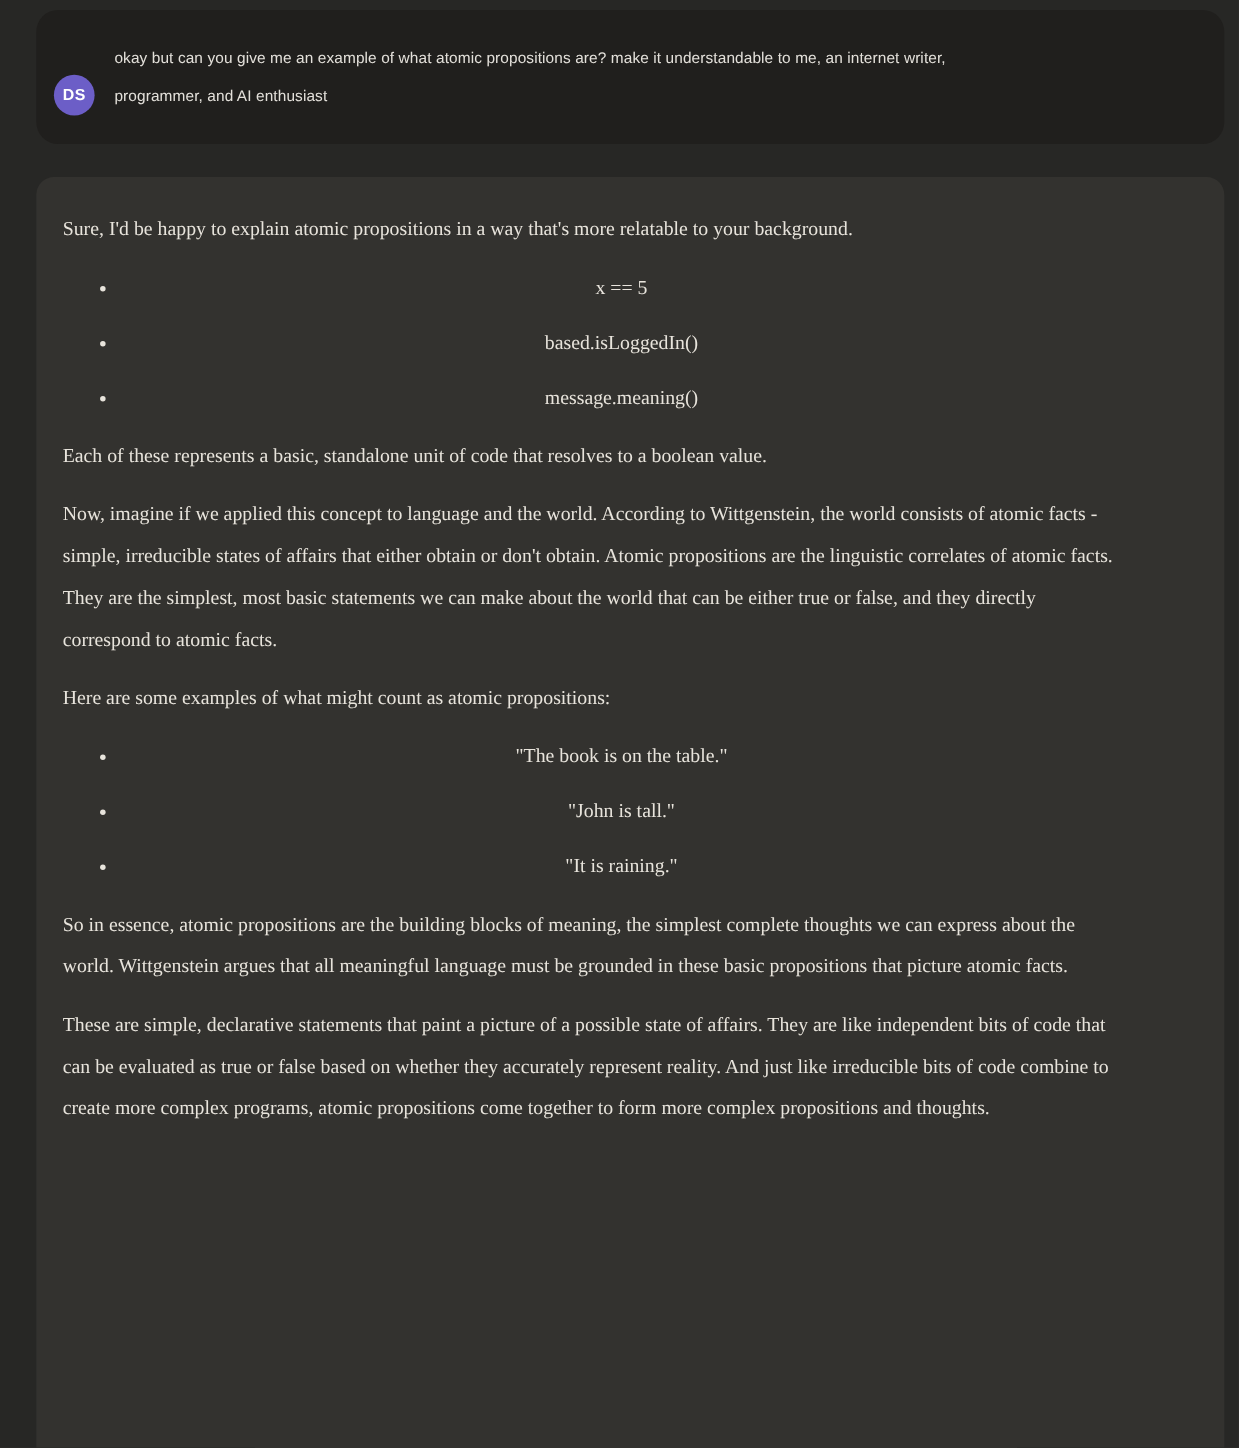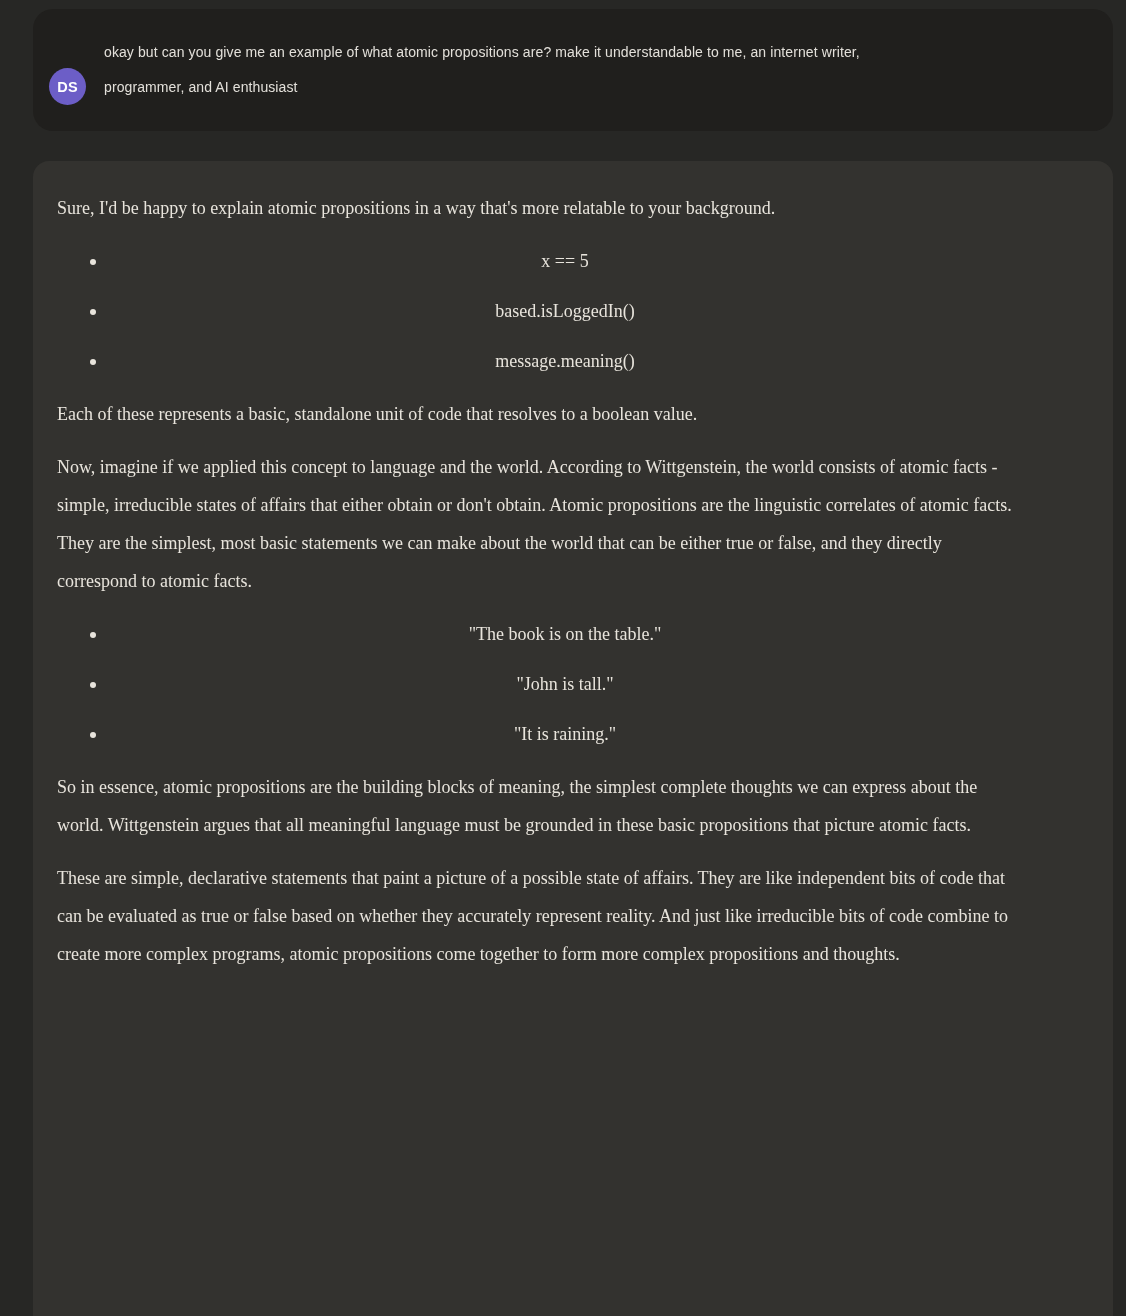--- a/index.html
+++ b/index.html
@@ -101,20 +101,21 @@
   <div class="assistant-panel">
     <div class="msg-content">
         <p>Sure, I'd be happy to explain atomic propositions in a way that's more relatable to your background.</p>
         <ul>
           <li>x == 5</li>
           <li>based.isLoggedIn()</li>
           <li>message.meaning()</li>
         </ul>
         <p>Each of these represents a basic, standalone unit of code that resolves to a boolean value.</p>
         <p>Now, imagine if we applied this concept to language and the world. According to Wittgenstein, the world consists of atomic facts - simple, irreducible states of affairs that either obtain or don't obtain. Atomic propositions are the linguistic correlates of atomic facts. They are the simplest, most basic statements we can make about the world that can be either true or false, and they directly correspond to atomic facts.</p>
+        <p>Here are some examples of what might count as atomic propositions:</p>
         <ul>
           <li>"The book is on the table."</li>
           <li>"John is tall."</li>
           <li>"It is raining."</li>
         </ul>
         <p>So in essence, atomic propositions are the building blocks of meaning, the simplest complete thoughts we can express about the world. Wittgenstein argues that all meaningful language must be grounded in these basic propositions that picture atomic facts.</p>
         <p>These are simple, declarative statements that paint a picture of a possible state of affairs. They are like independent bits of code that can be evaluated as true or false based on whether they accurately represent reality. And just like irreducible bits of code combine to create more complex programs, atomic propositions come together to form more complex propositions and thoughts.</p>
       </div>
   </div>
 

